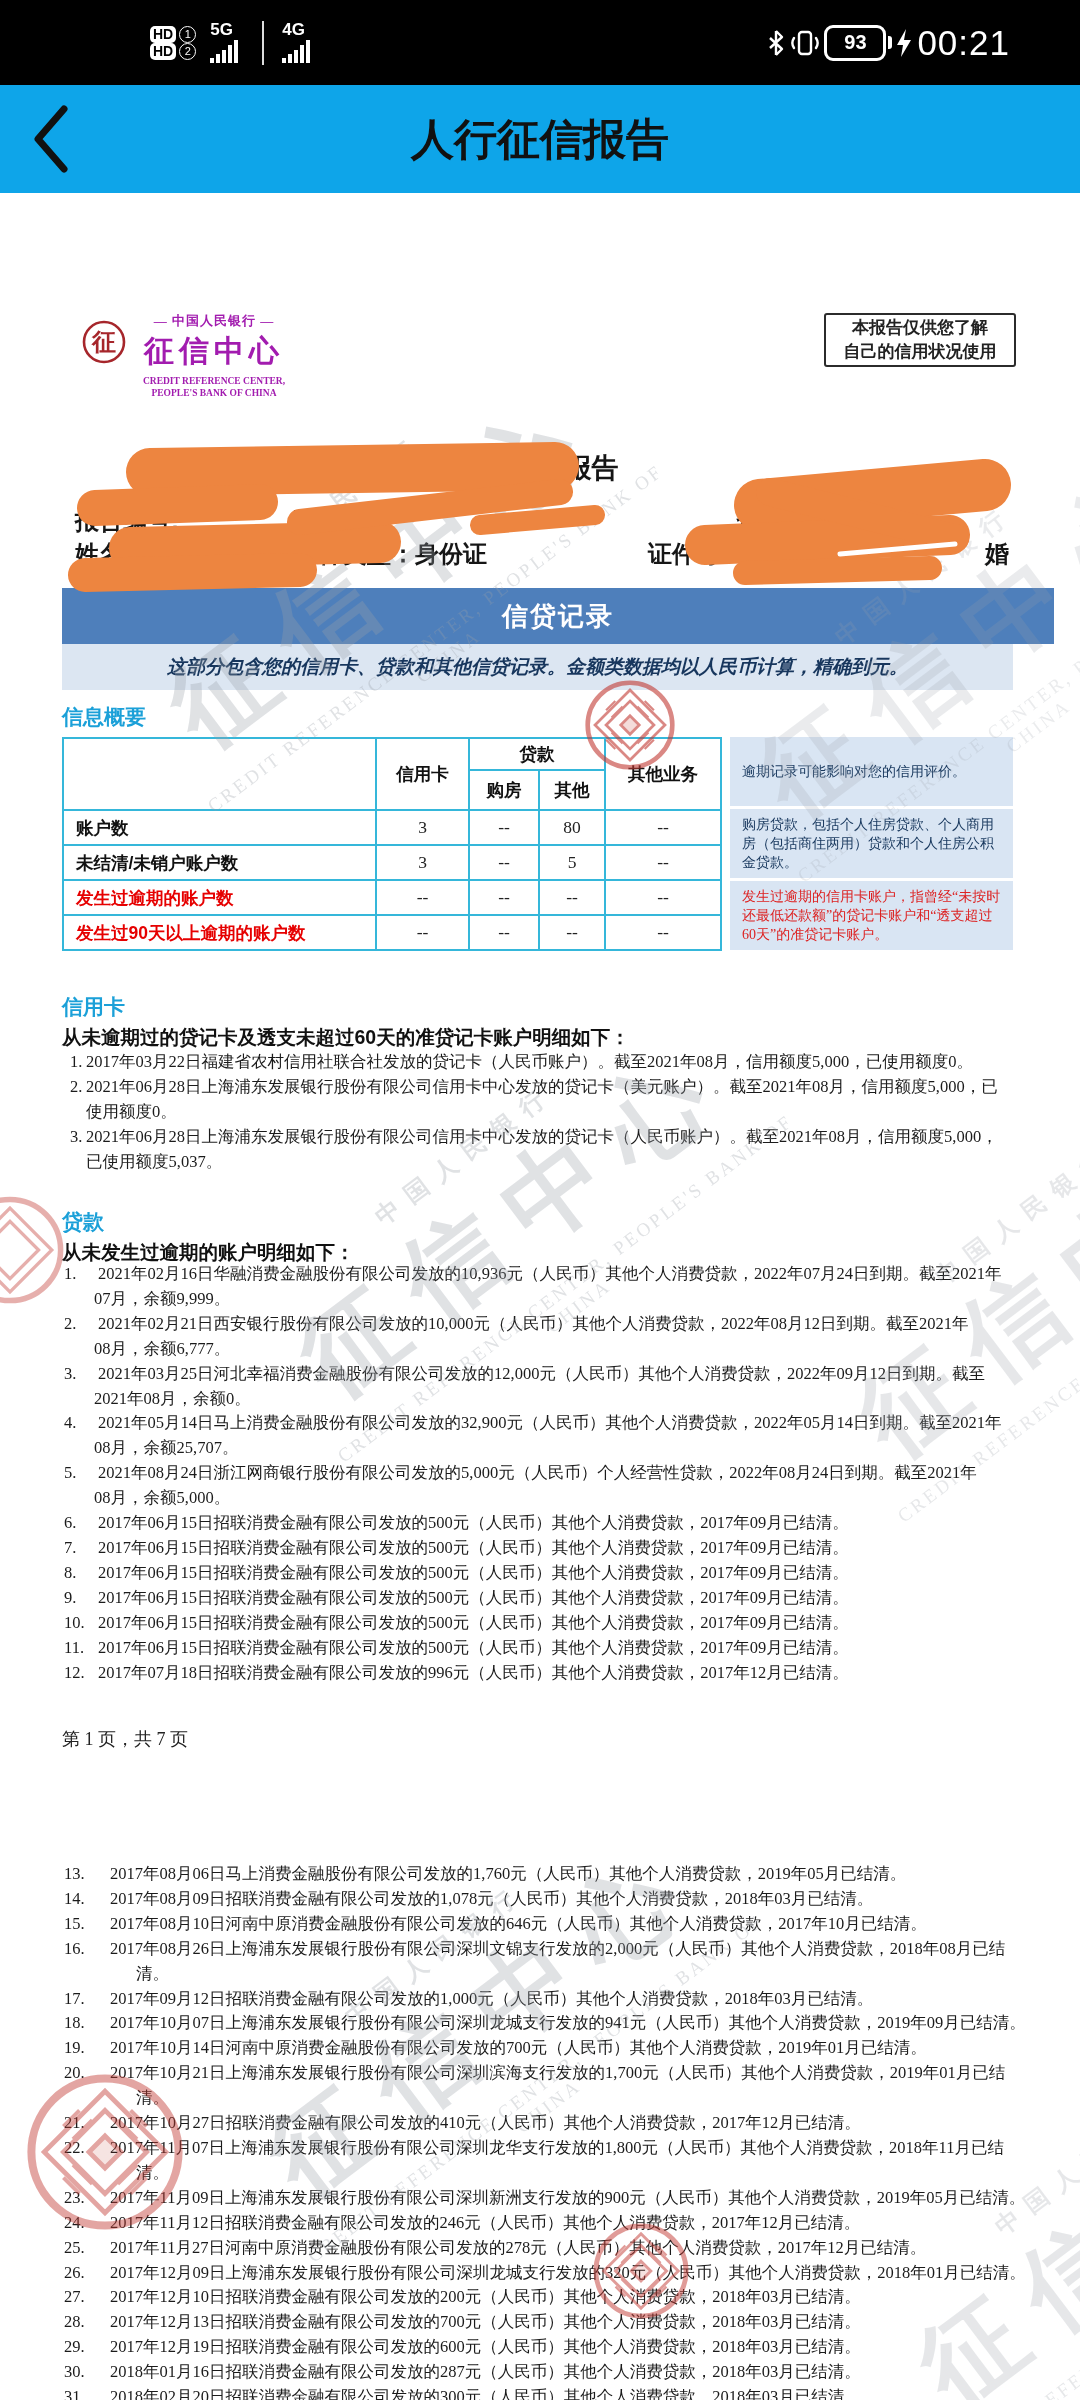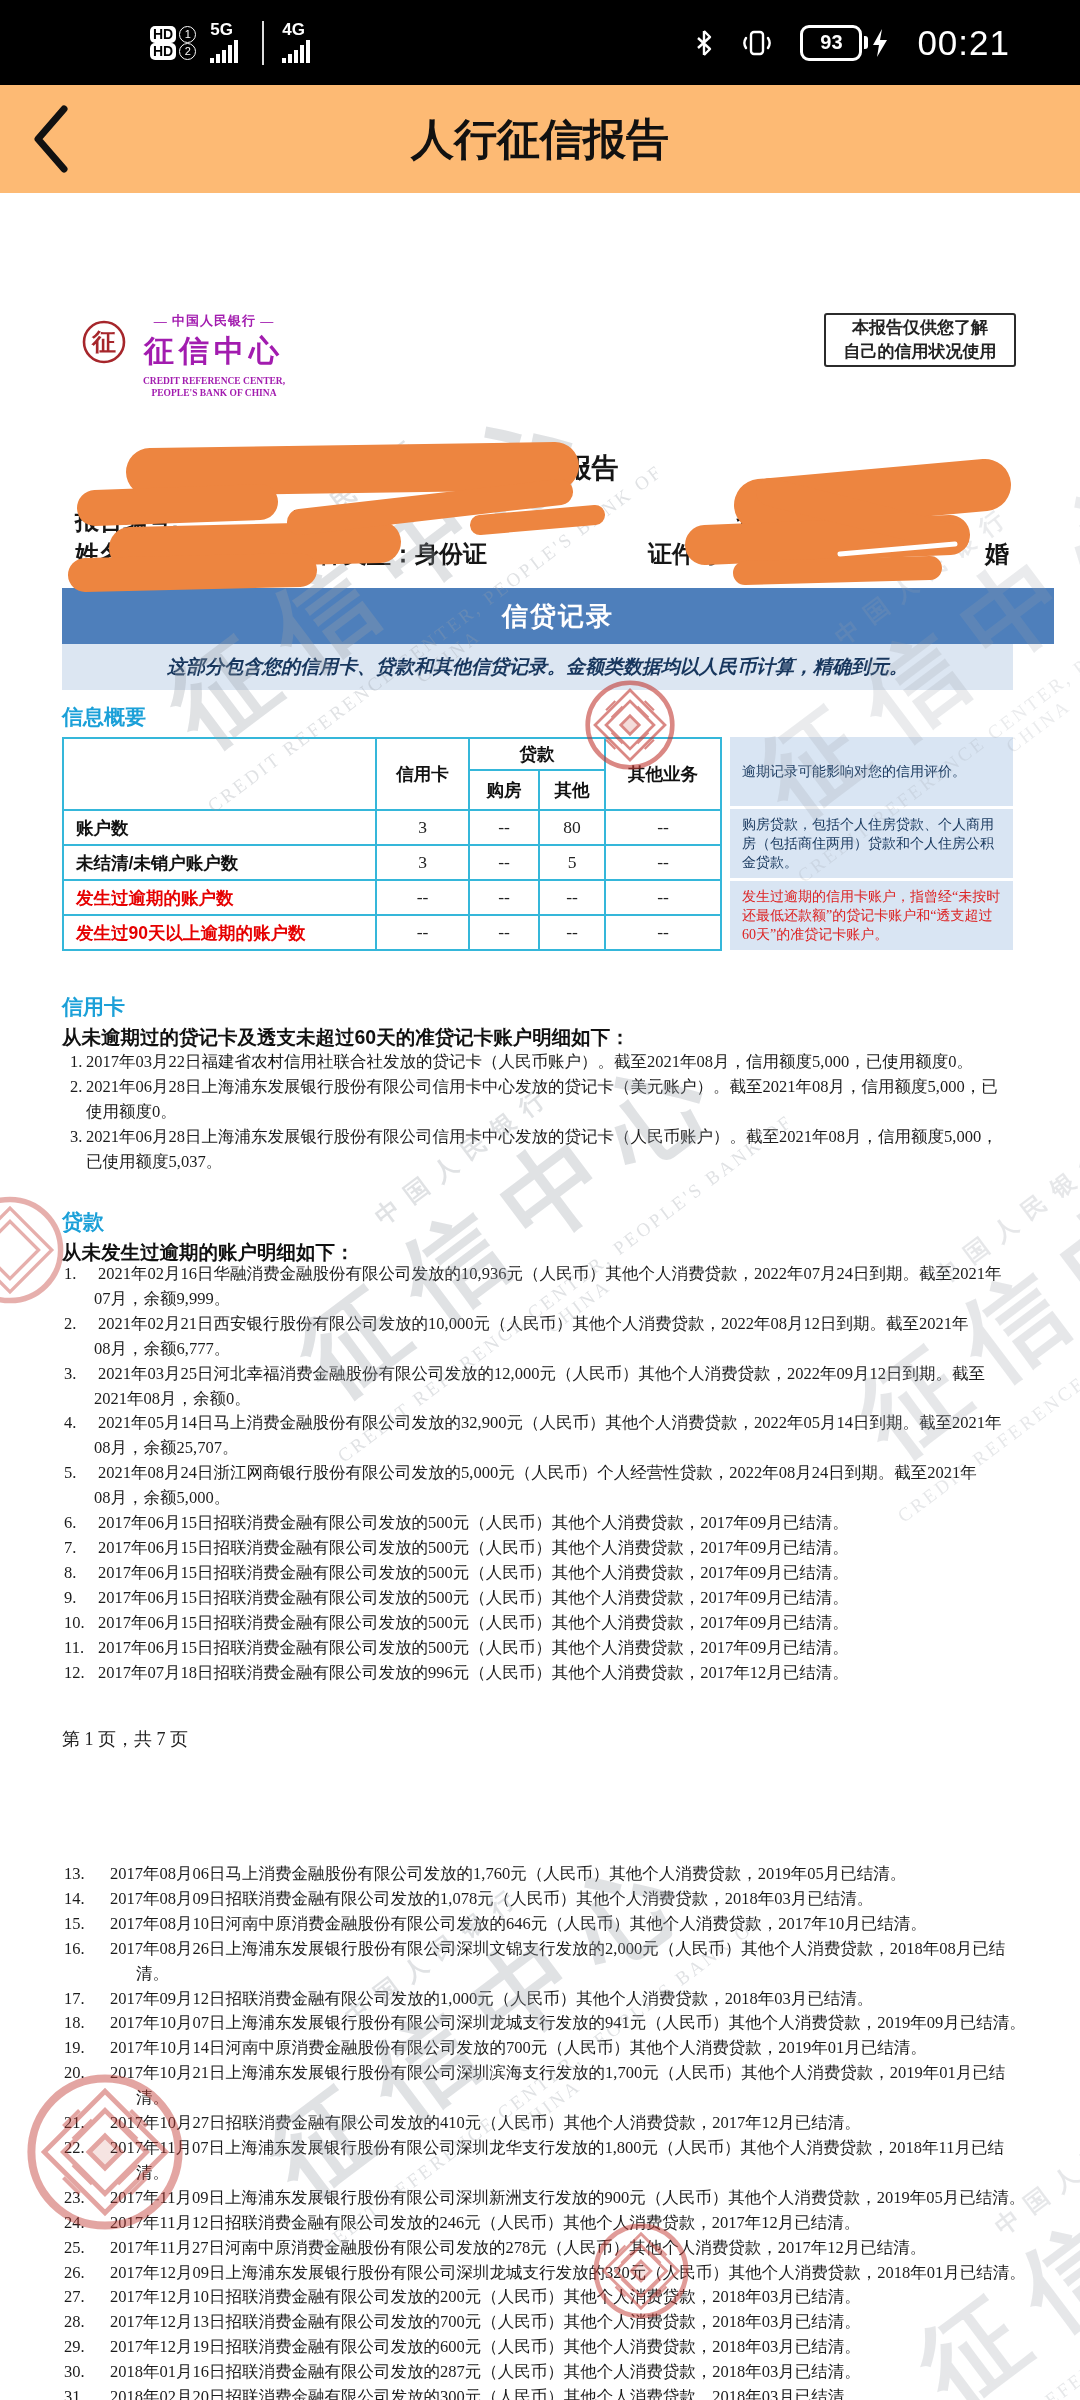--- a/index.html
+++ b/index.html
@@ -9,27 +9,27 @@
   #status-bar{position:absolute;left:0;top:0;width:1080px;height:85px;background:#000;color:#fff;
               display:flex;align-items:center;justify-content:space-between;padding:0 70px 0 150px;box-sizing:border-box;}
   .sb-left{display:flex;align-items:center;gap:14px;}
   .hd-col{display:flex;flex-direction:column;}
   .hd-badge{display:flex;align-items:center;gap:3px;}
   .hd-chip{background:#fff;color:#000;font-weight:bold;font-size:14px;border-radius:5px;padding:0 3px;line-height:17px;}
   .hd-num{border:1.5px solid #fff;border-radius:50%;width:15px;height:15px;font-size:11px;line-height:15px;text-align:center;}
   .sig-group{display:flex;flex-direction:column;align-items:flex-start;line-height:1;}
   .sig-label{font-size:17px;font-weight:bold;margin-bottom:2px;}
   .sig-div{width:2px;height:44px;background:#ddd;margin:0 4px;}
-  .sb-right{display:flex;align-items:center;gap:28px;}
+  .sb-right{display:flex;align-items:center;gap:4px;}
   .batt{border:3px solid #fff;border-radius:9px;width:56px;height:30px;display:flex;align-items:center;justify-content:center;
         font-size:20px;font-weight:bold;position:relative;}
   .batt-nub{width:4px;height:13px;background:#fff;border-radius:0 3px 3px 0;margin-left:2px;}
   .sb-time{font-size:35px;font-weight:400;letter-spacing:1px;}
   
-  #nav-bar{position:absolute;left:0;top:85px;width:1080px;height:108px;background:#fdba74;}
+  #nav-bar{position:absolute;left:0;top:85px;width:1080px;height:108px;background:#0ea5e9;}
   #back-btn{position:absolute;left:28px;top:18px;width:44px;height:72px;cursor:pointer;}
   #nav-title{position:absolute;left:0;top:0;width:100%;height:108px;line-height:108px;text-align:center;
              font-size:43px;font-weight:700;color:#111;}
   
   .wm{position:absolute;transform:rotate(-37deg);color:#9aa0a8;opacity:.30;pointer-events:none;text-align:center;
       font-family:"Liberation Serif",serif;z-index:3;}
   .wm .wm-bank{font-size:24px;letter-spacing:12px;font-weight:bold;}
   .wm .wm-cn{font-size:100px;letter-spacing:26px;font-weight:bold;}
   .wm .wm-en{font-size:19px;letter-spacing:3px;width:640px;margin:6px auto 0;}
   

